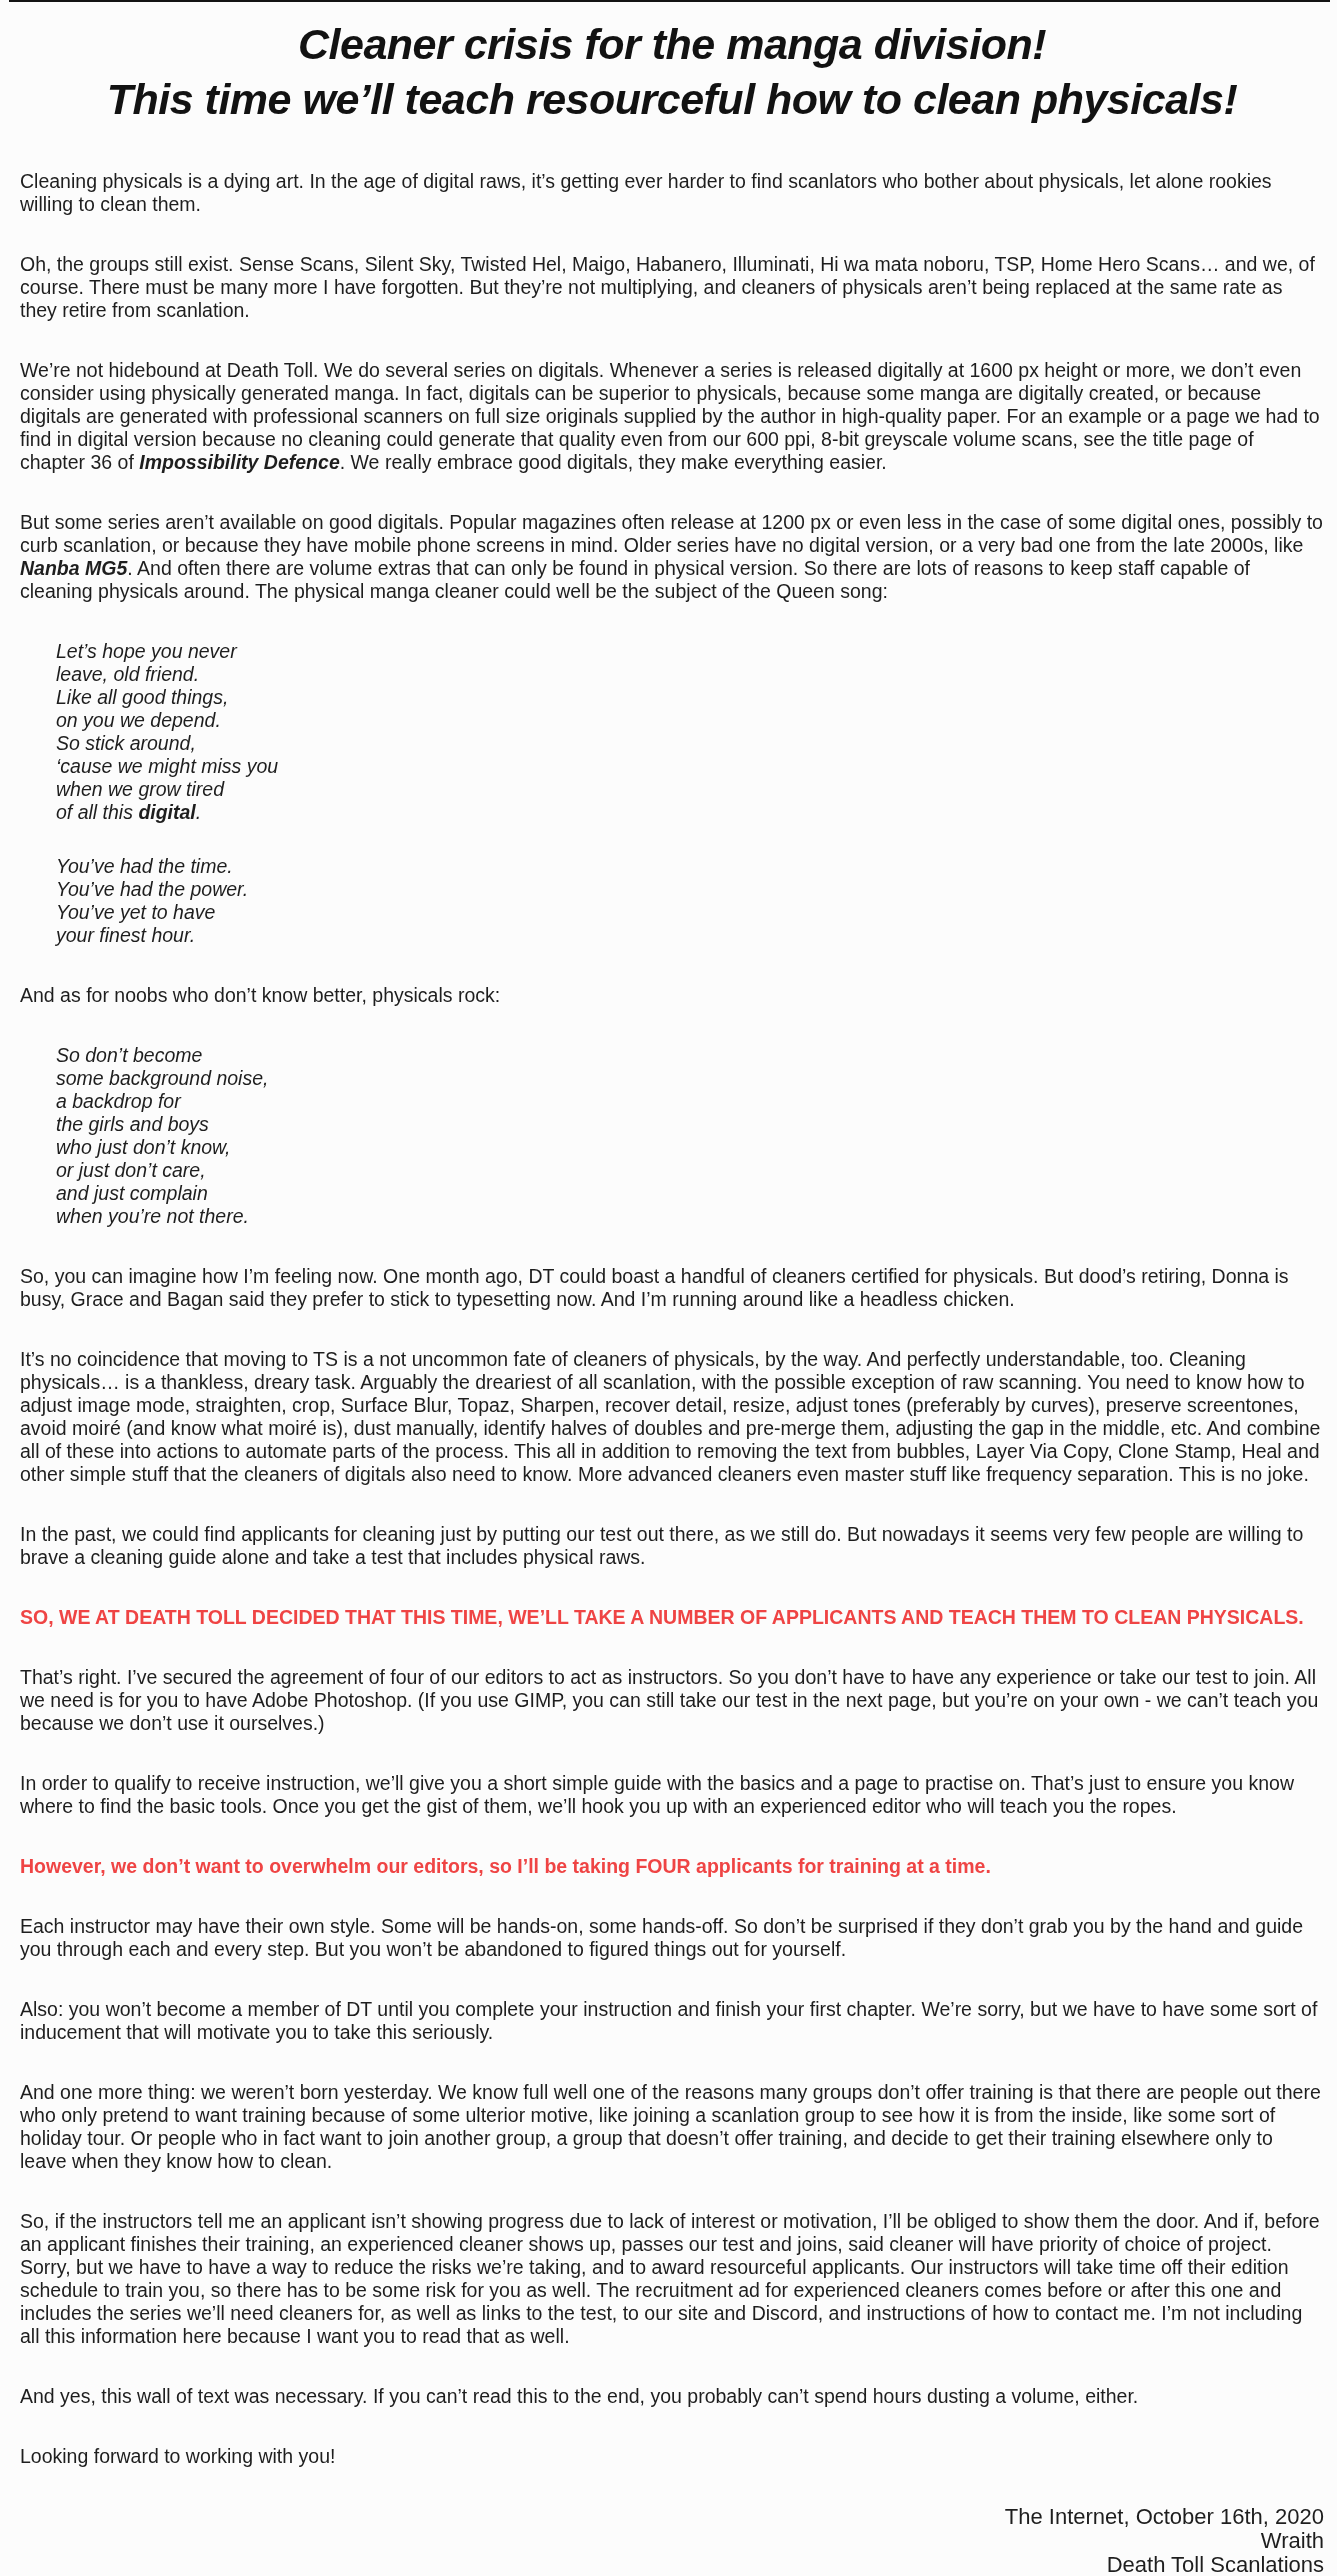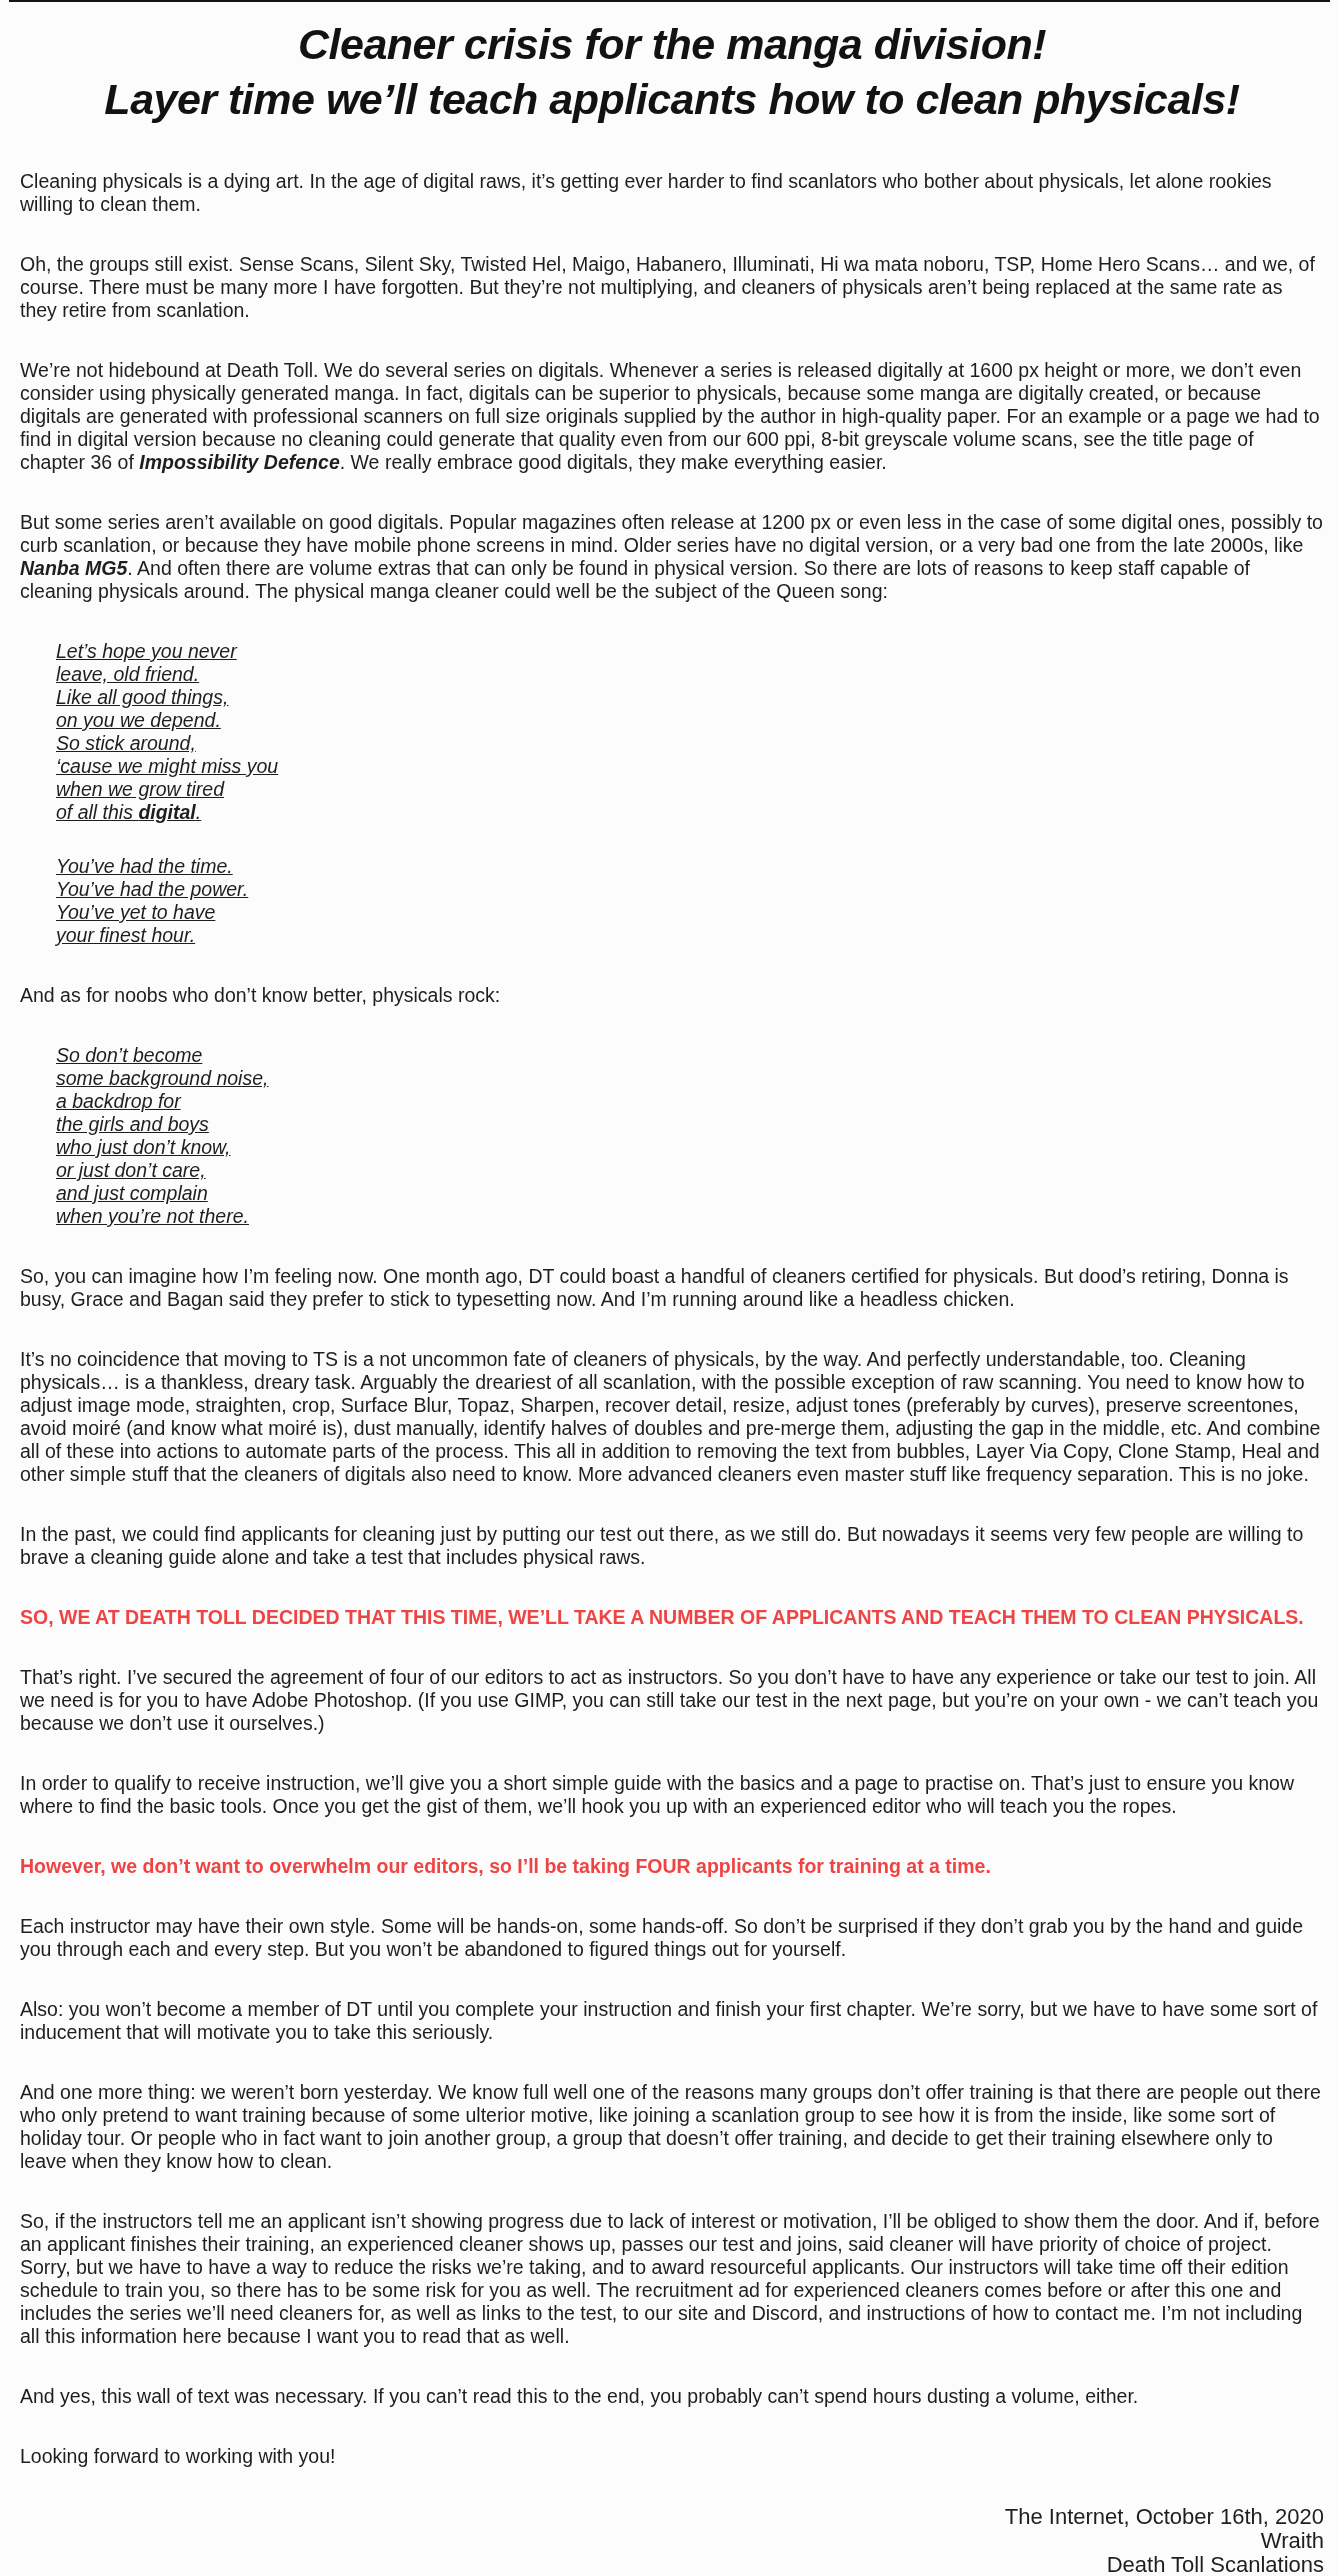--- a/index.html
+++ b/index.html
@@ -40,42 +40,41 @@
     color: #1e1e1e;
   }
   p.first { margin-top: 0; }
   .bold-par { font-weight: 700; color: #ef4444; }
   .quote {
     font-size: 19.5px;
     line-height: 23px;
     font-style: italic;
     margin: 31px 0 31px 36px;
     white-space: pre-line;
-    text-decoration: underline;
   }
   .bi { font-weight: 700; font-style: italic; }
   .b  { font-weight: 700; margin-top: 40px; }
   .signature {
     text-align: right;
     font-size: 22px;
     line-height: 24px;
     margin-top: 37px;
     color: #1e1e1e;
   }
 </style>
 </head>
 <body>
 
 <div class="top-line"></div>
 
 <div class="doc">
 
   <h1 class="title">
     <span class="tl">Cleaner crisis for the manga division!</span>
-    <span class="tl">Layer time we’ll teach applicants how to clean physicals!</span>
+    <span class="tl">This time we’ll teach resourceful how to clean physicals!</span>
   </h1>
 
   <p class="first">Cleaning physicals is a dying art. In the age of digital raws, it’s getting ever harder to find scanlators who bother about physicals, let alone rookies willing to clean them.</p>
 
   <p>Oh, the groups still exist. Sense Scans, Silent Sky, Twisted Hel, Maigo, Habanero, Illuminati, Hi wa mata noboru, TSP, Home Hero Scans… and we, of course. There must be many more I have forgotten. But they’re not multiplying, and cleaners of physicals aren’t being replaced at the same rate as they retire from scanlation.</p>
 
   <p><span>We’re not hidebound at Death Toll. We do several series on digitals. Whenever a series is released digitally at 1600 px height or more, we don’t even consider using physically generated manga. In fact, digitals can be superior to physicals, because some manga are digitally created, or because digitals are generated with professional scanners on full size originals supplied by the author in high-quality paper. For an example or a page we had to find in digital version because no cleaning could generate that quality even from our 600 ppi, 8-bit greyscale volume scans, see the title page of chapter 36 of </span><span class="bi">Impossibility Defence</span><span>. We really embrace good digitals, they make everything easier.</span></p>
 
   <p><span>But some series aren’t available on good digitals. Popular magazines often release at 1200 px or even less in the case of some digital ones, possibly to curb scanlation, or because they have mobile phone screens in mind. Older series have no digital version, or a very bad one from the late 2000s, like </span><span class="bi">Nanba MG5</span><span>. And often there are volume extras that can only be found in physical version. So there are lots of reasons to keep staff capable of cleaning physicals around. The physical manga cleaner could well be the subject of the Queen song:</span></p>
 

